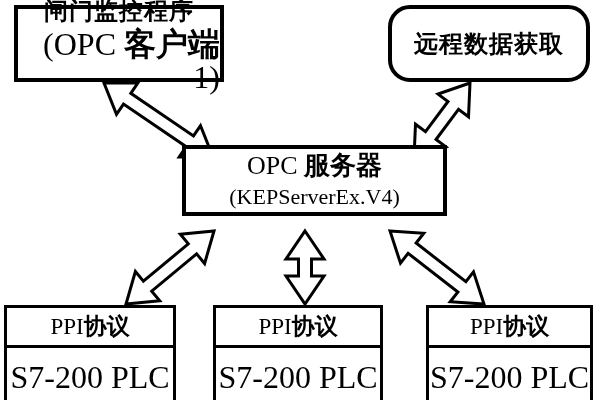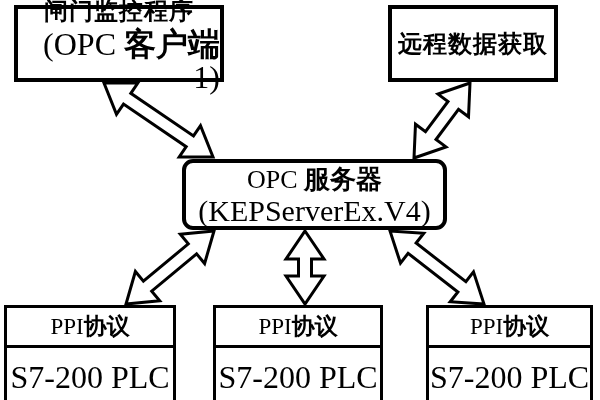--- a/index.html
+++ b/index.html
@@ -52,31 +52,30 @@
     line-height: 34px;
     font-weight: bold;
     letter-spacing: 1px;
   }
   .client-box .l2 {
     font-size: 32px;
     line-height: 33px;
   }
   .server-box {
     left: 182px;
-    top: 159px;
+    top: 145px;
     width: 265px;
     height: 71px;
-    border-radius: 11px;
   }
   .server-box .l1 {
     font-size: 26px;
     line-height: 32px;
   }
   .server-box .l2 {
-    font-size: 30px;
+    font-size: 22px;
     line-height: 30px;
     font-family: Liberation Serif, serif;
   }
   .plc-box {
     top: 305px;
     height: 104px;
     border-width: 3px;
     justify-content: stretch;
     align-items: stretch;
   }
@@ -110,21 +109,21 @@
     <polygon points="214.0,231.0 204.6,263.5 196.6,253.9 151.7,291.1 159.7,300.7 126.0,304.0 135.4,271.5 143.4,281.1 188.3,243.9 180.3,234.3"></polygon>
     <polygon points="305.0,231.0 324.0,259.0 311.5,259.0 311.5,276.0 324.0,276.0 305.0,304.0 286.0,276.0 298.5,276.0 298.5,259.0 286.0,259.0"></polygon>
     <polygon points="390.0,231.0 423.8,233.2 416.1,243.0 465.9,281.7 473.5,271.8 484.0,304.0 450.2,301.8 457.9,292.0 408.1,253.3 400.5,263.2"></polygon>
   </svg>
 
   <div class="box client-box" style="left:14px;">
     <div class="l1">闸门监控程序</div>
     <div class="l2"><span>(OPC </span><span class="b">客户端</span><span> 1)</span></div>
   </div>
 
-  <div class="box client-box" style="left:388px;width:170px;">
+  <div class="box client-box" style="left:388px;width:202px;border-radius:22px;">
     <div class="l1">远程数据获取</div>
   </div>
 
   <div class="box server-box">
     <div class="l1"><span>OPC </span><span class="b">服务器</span></div>
     <div class="l2">(KEPServerEx.V4)</div>
   </div>
 
   <div class="box plc-box" style="left:4px;width:172px;">
     <div class="proto">

